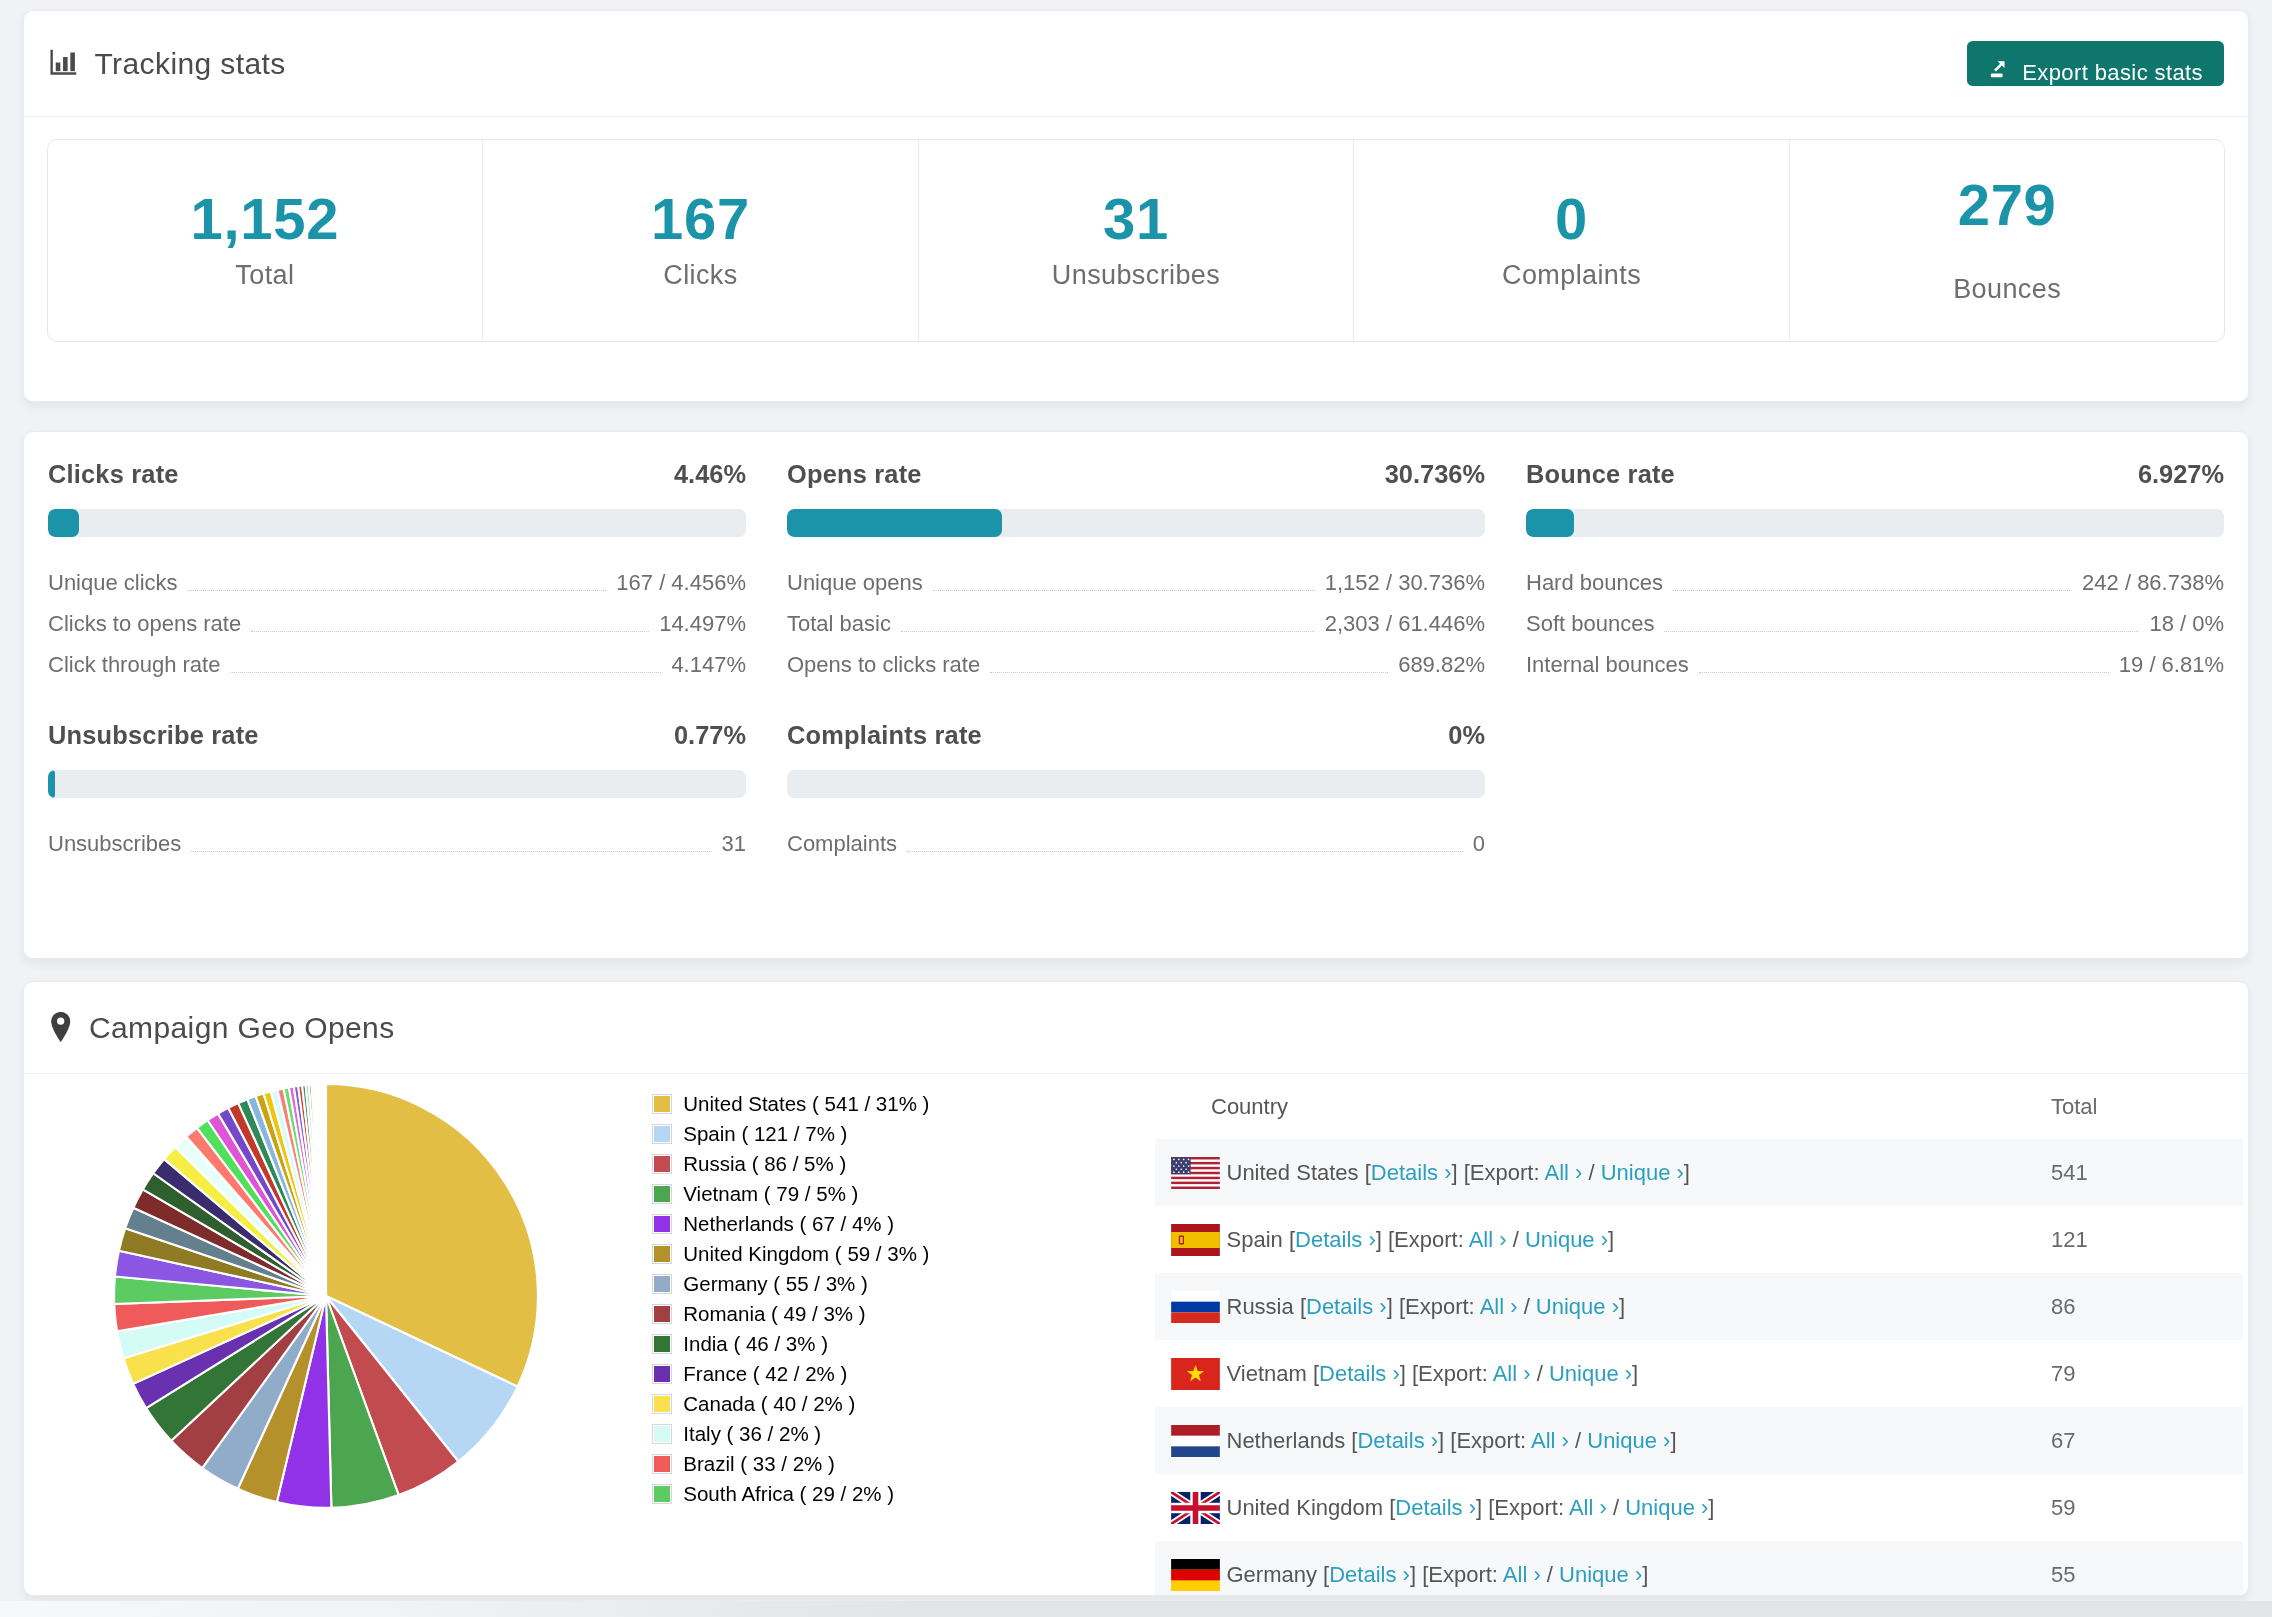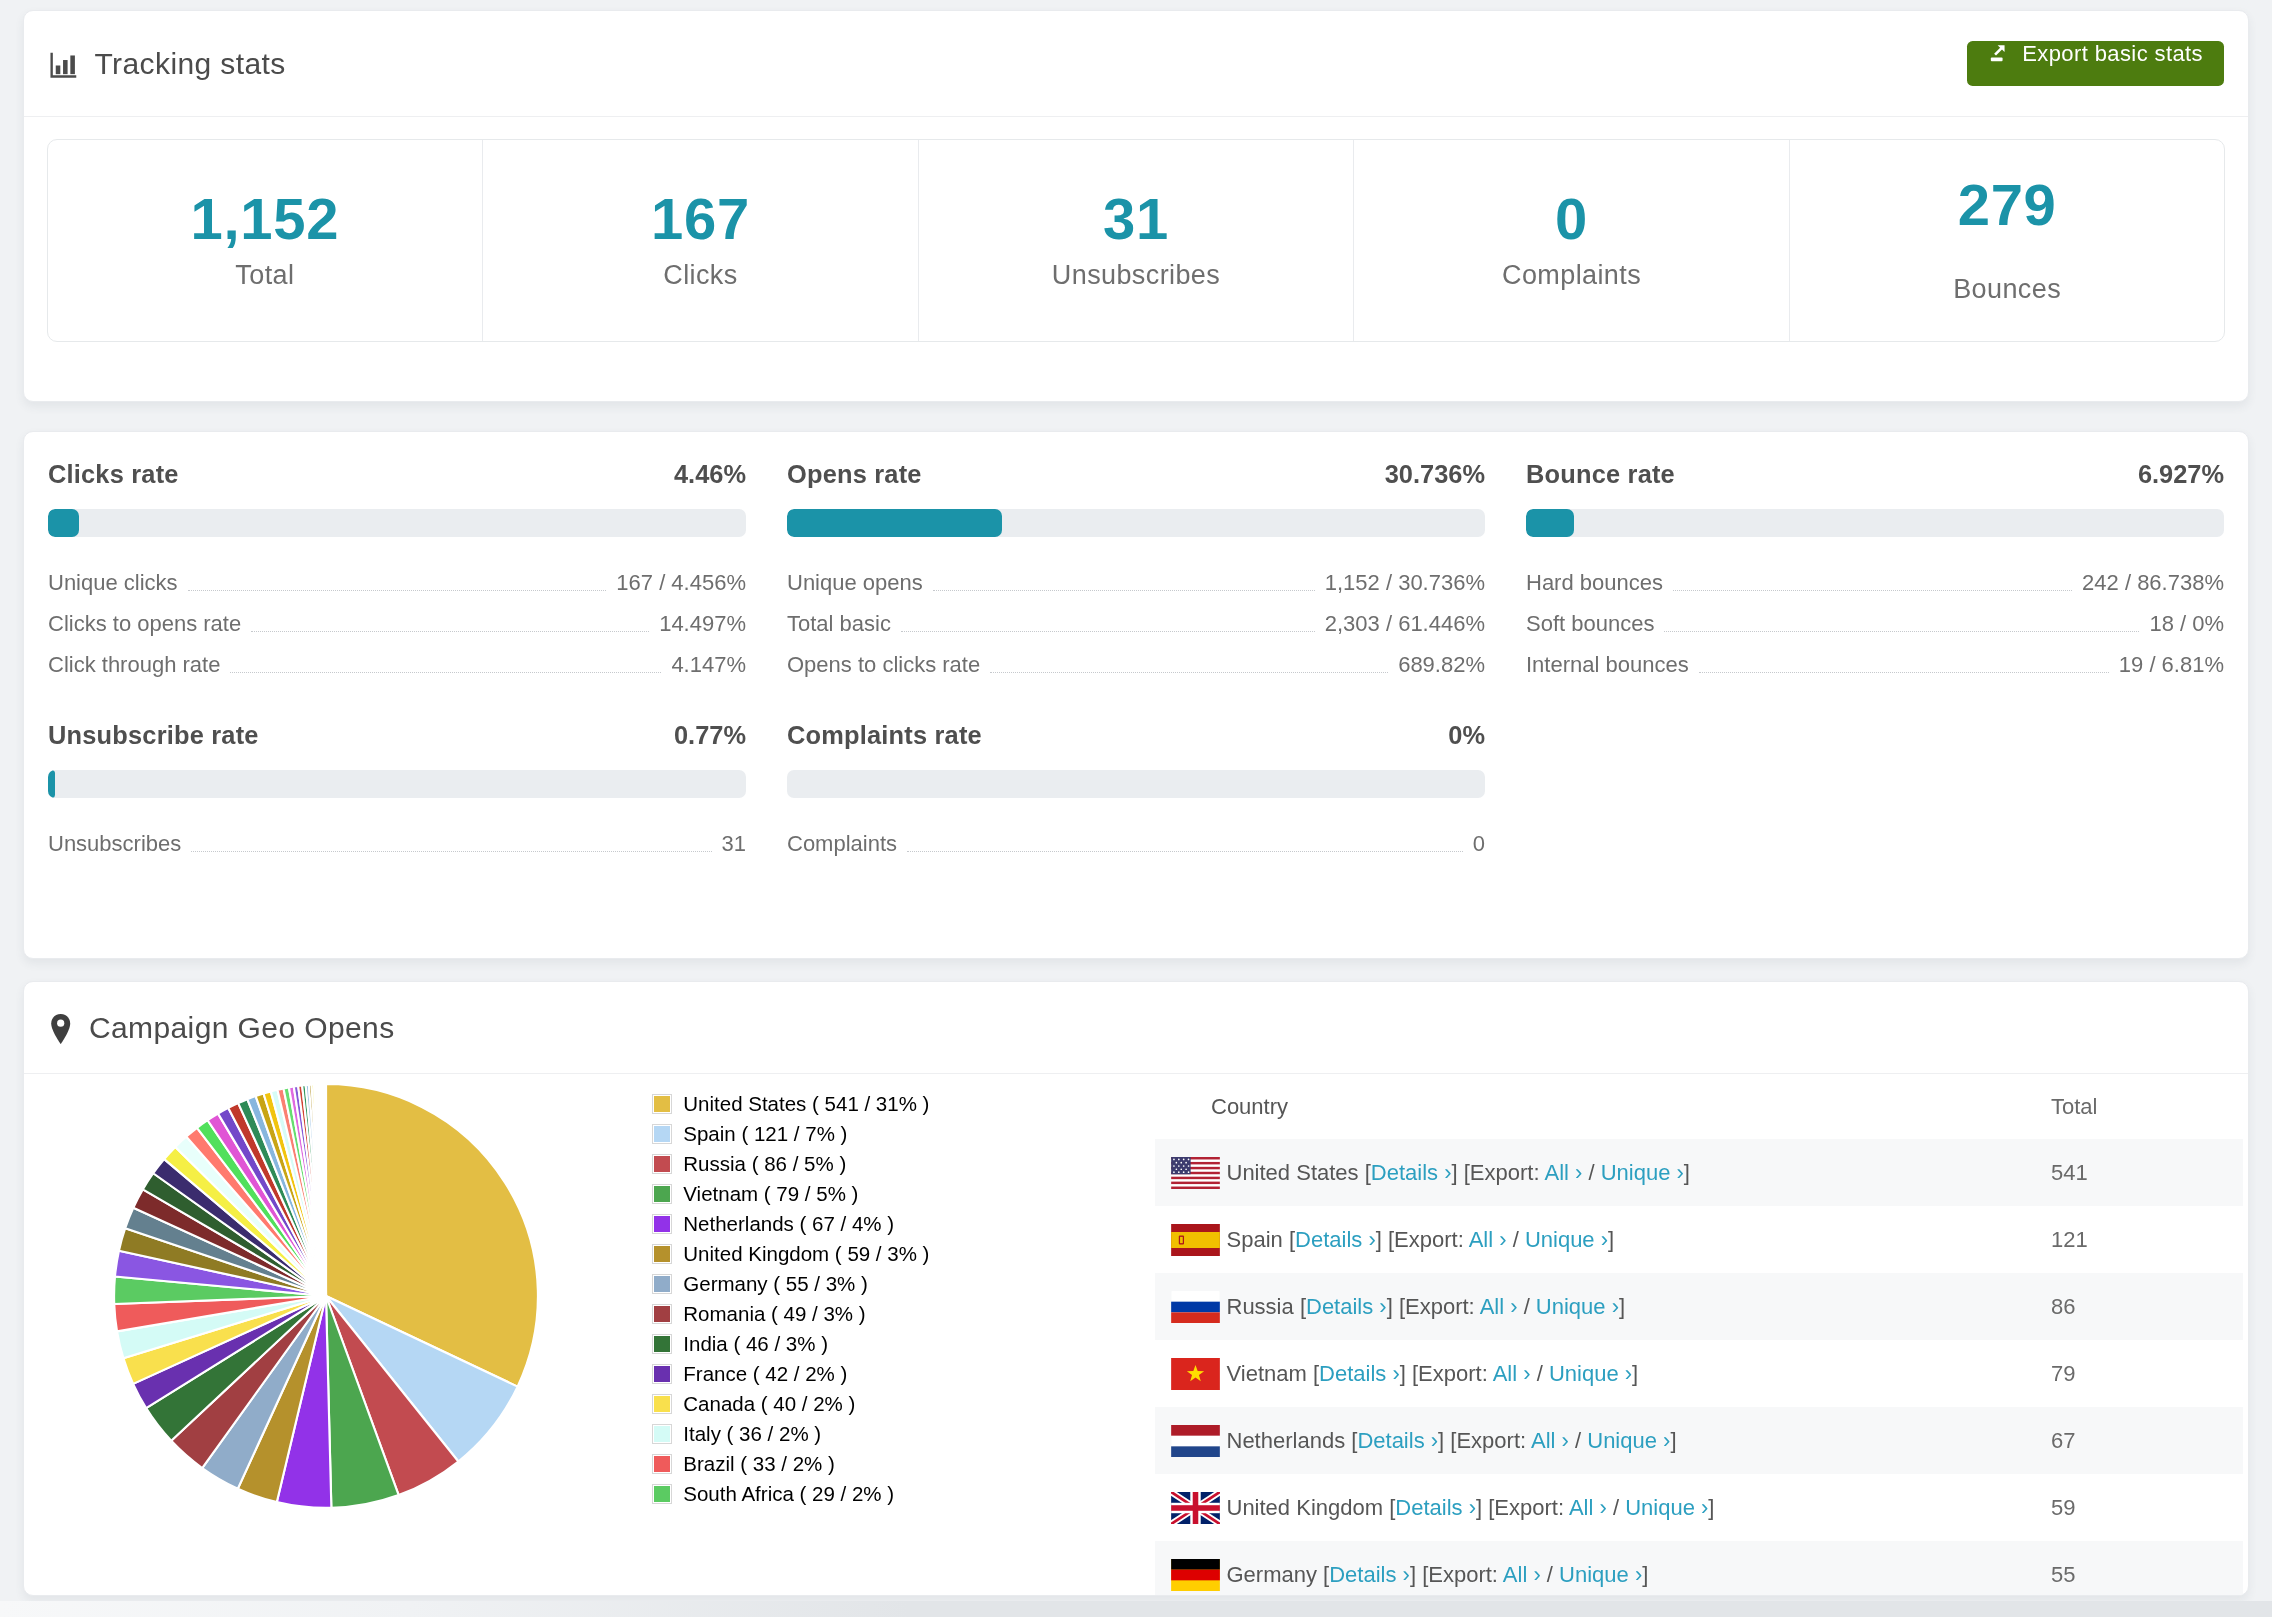--- a/index.html
+++ b/index.html
@@ -21,25 +21,25 @@
     box-shadow:0 4.2px 10px rgba(60,70,90,.07);
   }
 
   
   #card-tracking { left:23px; top:10px; width:2226px; height:392px; }
   .card-header {
     height:106px; padding:0 24px;
     display:flex; align-items:center; justify-content:space-between;
     border-bottom:1.4px solid #eeeff1;
   }
-  .card-title { display:flex; align-items:flex-end; gap:15.5px; font-size:30px; color:#4b4b4b; font-weight:400; letter-spacing:0.4px; }
+  .card-title { display:flex; align-items:flex-start; gap:15.5px; font-size:30px; color:#4b4b4b; font-weight:400; letter-spacing:0.4px; }
   .card-title svg { display:block; }
   .btn-primary {
-    display:flex; align-items:flex-start; gap:11.3px;
-    background:#4d7c0f; color:#fff; border:none; border-radius:5.6px;
+    display:flex; align-items:flex-end; gap:11.3px;
+    background:#0f766e; color:#fff; border:none; border-radius:5.6px;
     height:45px; padding:0 21px; font-size:22px; cursor:pointer;
     font-family:inherit; letter-spacing:0.4px;
   }
   #summary-row {
     position:absolute; left:22.6px; right:22.6px; top:128px; height:203px;
     border:1.4px solid #e6e9eb; border-radius:10px;
     display:flex; overflow:hidden; background:#fff;
   }
   .scell { flex:1; display:flex; flex-direction:column; align-items:center; justify-content:center; border-right:1.4px solid #e9ebee; }
   .scell:last-child { border-right:none;gap:28px; }

